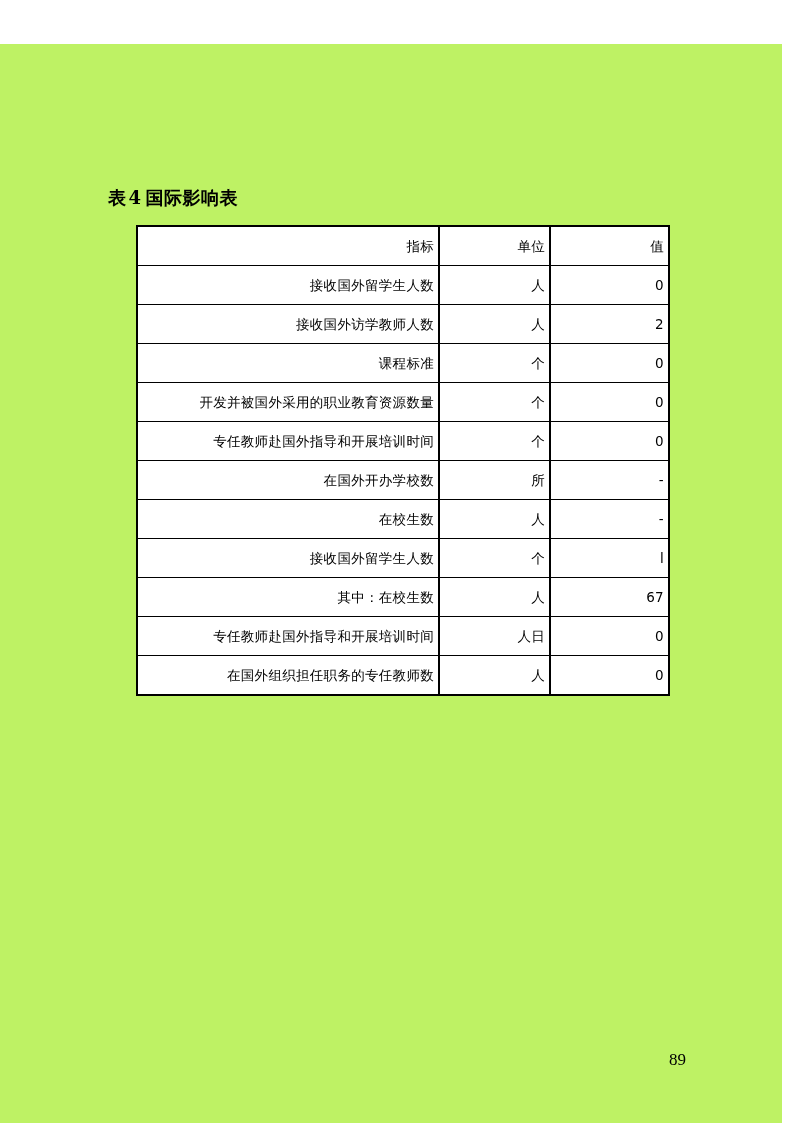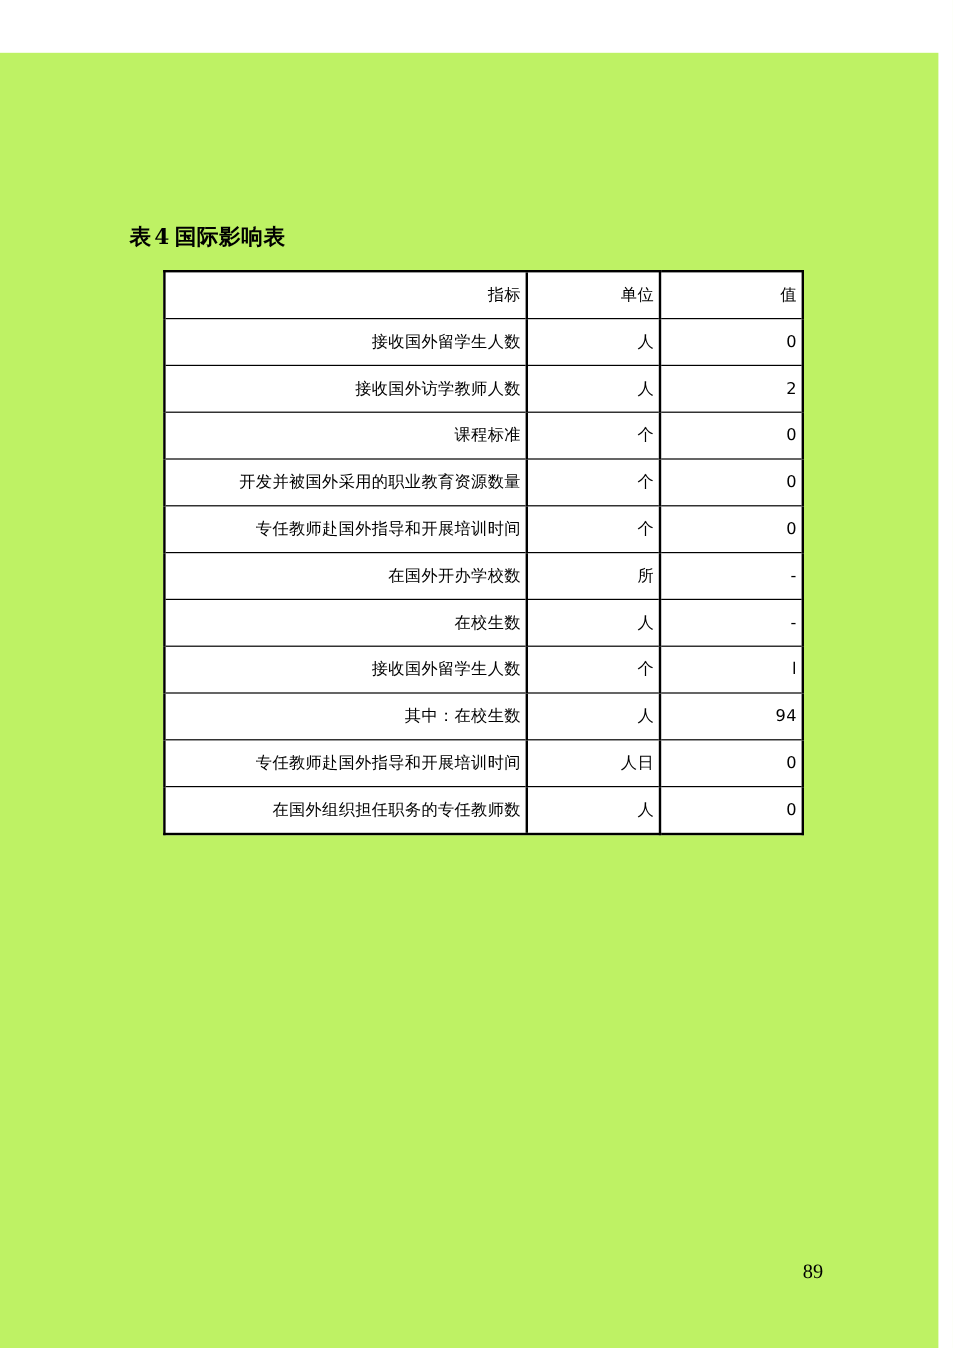--- a/index.html
+++ b/index.html
@@ -173,21 +173,21 @@
             <td class="num">-</td>
           </tr>
           <tr>
             <td>接收国外留学生人数</td>
             <td class="unit">个</td>
             <td class="num">l</td>
           </tr>
           <tr>
             <td>其中：在校生数</td>
             <td class="unit">人</td>
-            <td class="num">94</td>
+            <td class="num">67</td>
           </tr>
           <tr>
             <td>专任教师赴国外指导和开展培训时间</td>
             <td class="unit">人日</td>
             <td class="num">0</td>
           </tr>
           <tr>
             <td>在国外组织担任职务的专任教师数</td>
             <td class="unit">人</td>
             <td class="num">0</td>

